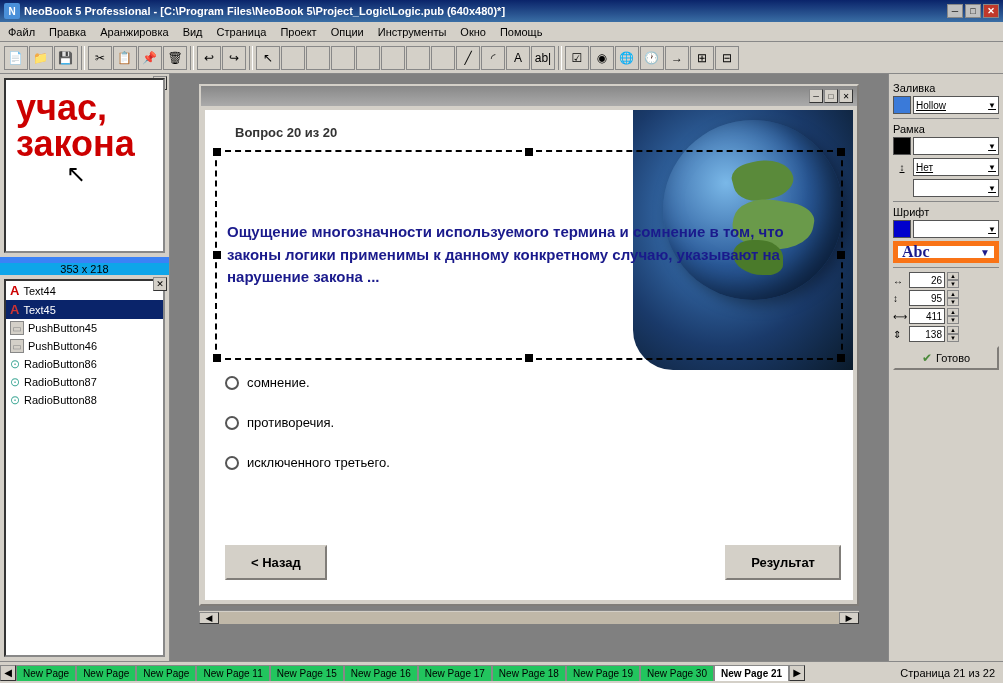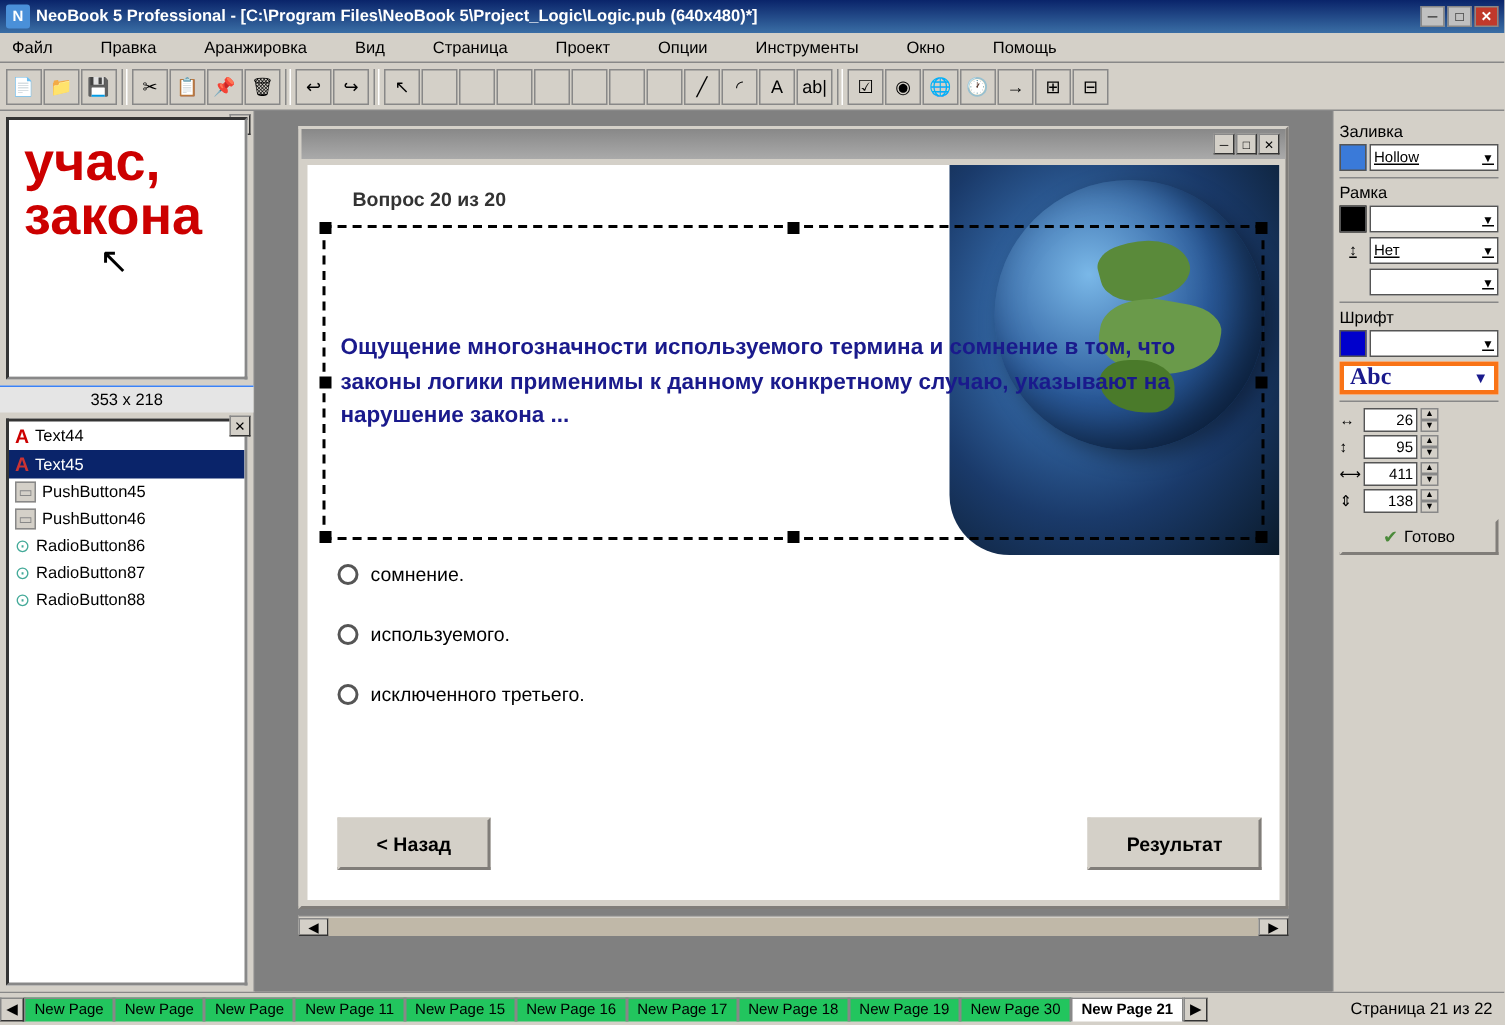--- a/index.html
+++ b/index.html
@@ -24,21 +24,21 @@
     .title-btn.close { background: #c0392b; color: white; }
 
     
     .menu-bar {
       background: #d4d0c8;
       height: 20px;
       display: flex;
       align-items: center;
       padding: 0 2px;
       border-bottom: 1px solid #888;
-      gap: 20px;
+      gap: 2px;
     }
     .menu-item {
       padding: 2px 6px;
       font-size: 11px;
       cursor: pointer;
       color: #000;
     }
 
     
     .toolbar {
@@ -106,26 +106,26 @@
     }
     .preview-cursor {
       position: absolute;
       top: 80px;
       left: 60px;
       font-size: 24px;
       color: #000;
     }
     .preview-size {
       height: 18px;
-      background: #e5e5e5;
+      background: #0ea5e9;
       display: flex;
       align-items: center;
       justify-content: center;
       font-size: 11px;
-      border-top: 1px solid #3b82f6;
+      border-top: 6px solid #3b82f6;
     }
     .tree-panel {
       flex: 1;
       background: #ffffff;
       border: 2px inset #888;
       margin: 4px;
       overflow-y: auto;
       font-size: 11px;
     }
     .tree-item {
@@ -374,21 +374,21 @@
       gap: 4px;
       margin-top: 4px;
     }
     .checkmark { color: #4a8a3a; font-size: 12px; }
 
     
     .font-preview {
       width: 100%;
       height: 22px;
       background: white;
-      border: 3px solid #f97316;
+      border: 5px solid #f97316;
       display: flex;
       align-items: center;
       padding: 0 4px;
       font-size: 16px;
       font-weight: bold;
       color: #1a1a8c;
     }
 
     
     .status-bar {
@@ -603,21 +603,21 @@
           <div class="question-text">Ощущение многозначности используемого термина и сомнение в том, что законы логики применимы к данному конкретному случаю, указывают на нарушение закона ...</div>
         </div>
 
         <div class="answers-area">
           <div class="answer-item">
             <div class="radio-circle"></div>
             <span>сомнение.</span>
           </div>
           <div class="answer-item">
             <div class="radio-circle"></div>
-            <span>используемого.</span>
+            <span>противоречия.</span>
           </div>
           <div class="answer-item">
             <div class="radio-circle"></div>
             <span>исключенного третьего.</span>
           </div>
         </div>
 
         <div class="nav-buttons">
           <button class="nav-btn">&lt; Назад</button>
           <button class="nav-btn">Результат</button>

